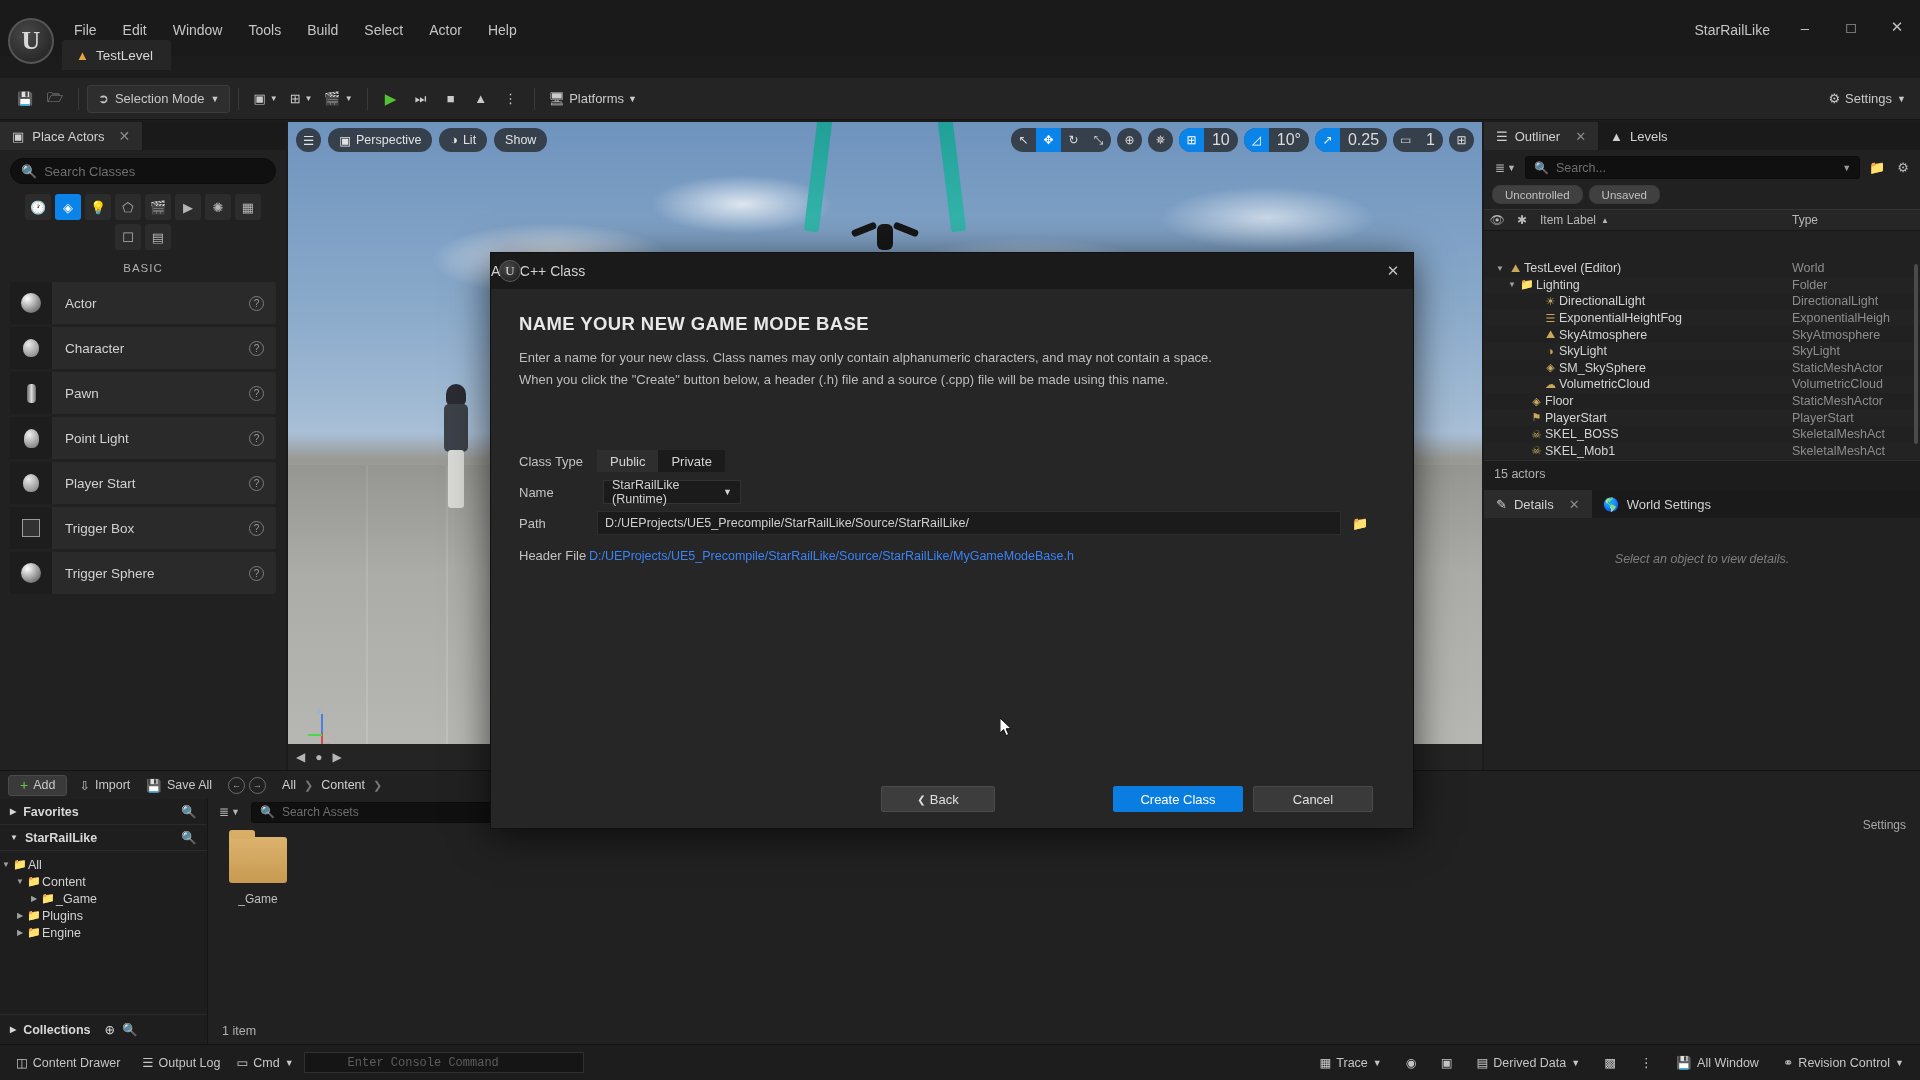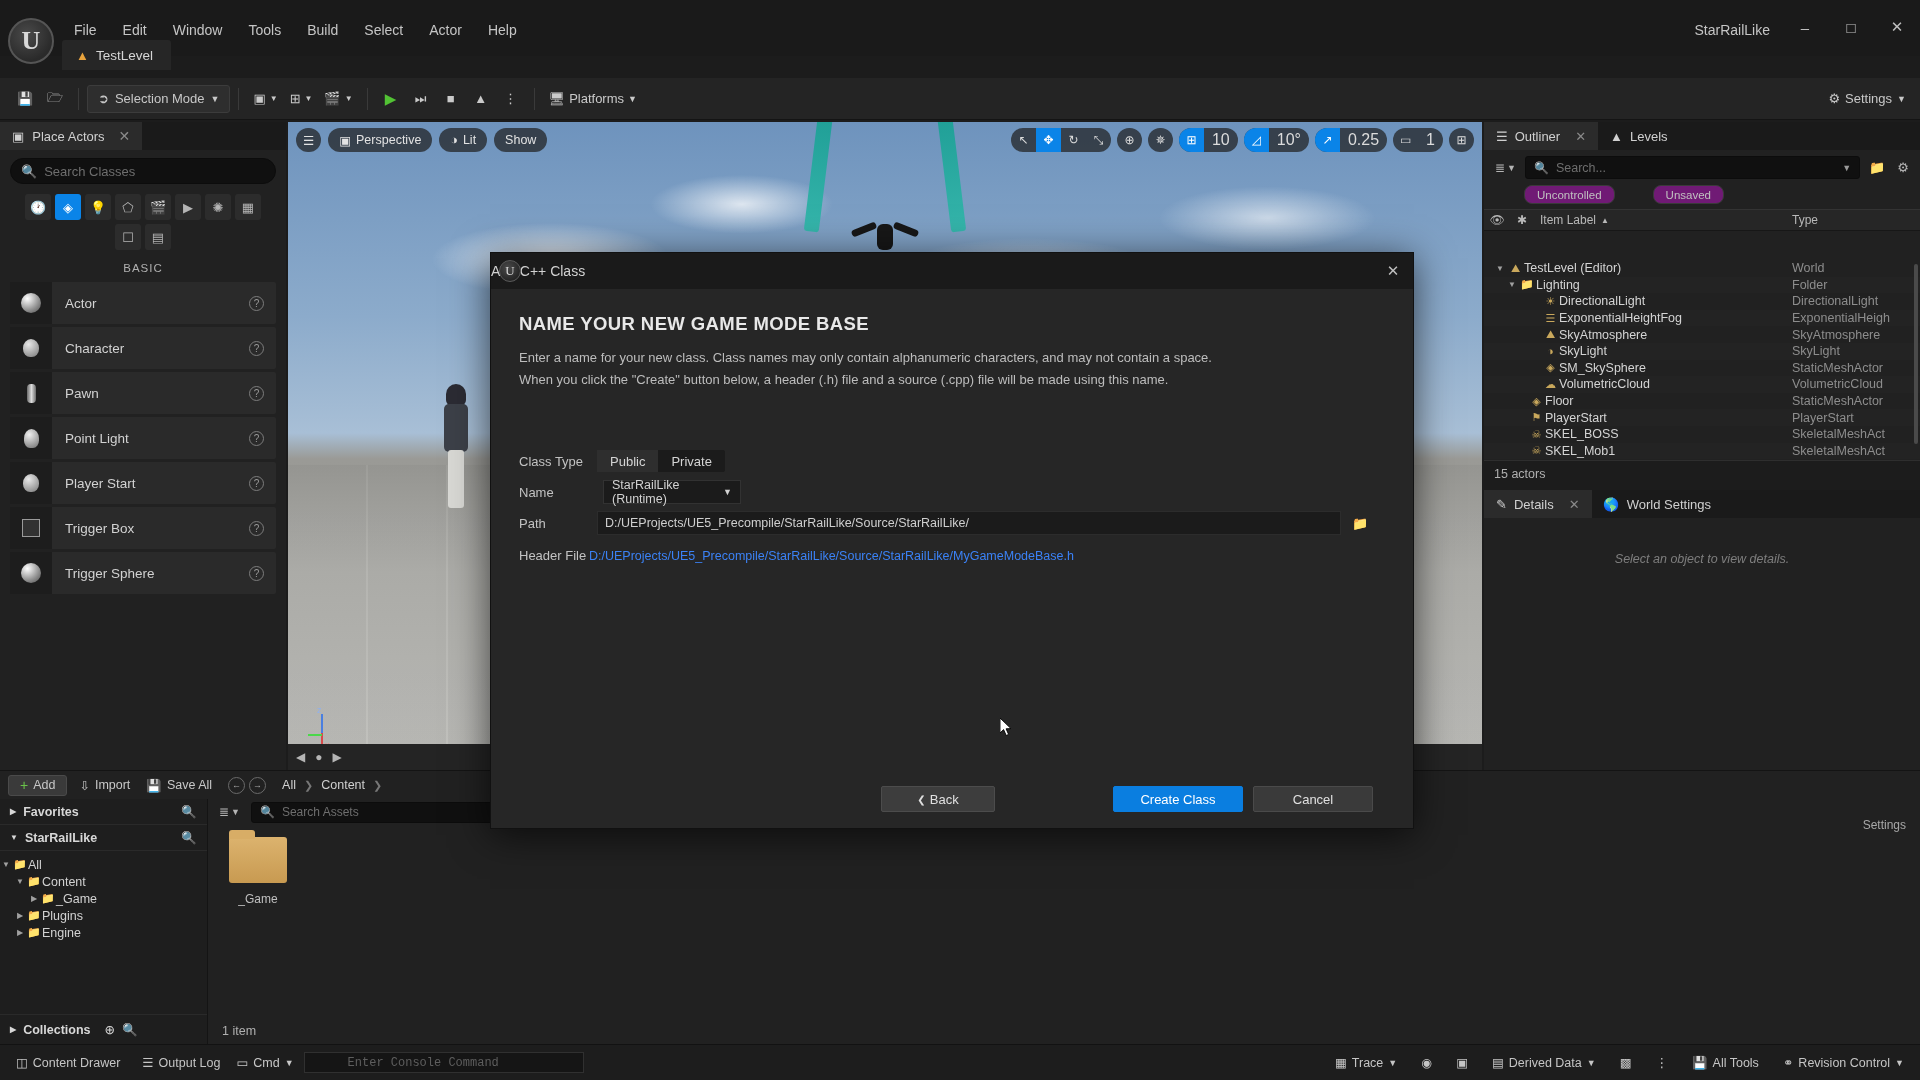--- a/index.html
+++ b/index.html
@@ -219,22 +219,22 @@
     display: flex; align-items: center; gap: 2px; font-size: 12px; color: #b5b5b5; padding: 0 3px;
   }
   .ol-search-in {
     flex: 1; height: 23px; background: #101010; border: 1px solid #0c0c0c; border-radius: 3px;
     display: flex; align-items: center; padding: 0 8px; gap: 7px;
   }
   .ol-search-in .ph { flex: 1; font-size: 12.5px; color: #6e6e6e; }
   .ol-ico-btn { font-size: 13px; color: #b5b5b5; padding: 0 3px; }
   .ol-chips { display: flex; gap: 6px; padding: 0 8px 5px; }
   .ol-chip {
-    height: 19px; padding: 0 12px; background: #701a75; border: 1px solid #3a3a3a;
-    border-radius: 8px; font-size: 11.5px; color: #c0c0c0; display: flex; align-items: center; margin-left: 32px;
+    height: 19px; padding: 0 12px; background: #404040; border: 1px solid #3a3a3a;
+    border-radius: 8px; font-size: 11.5px; color: #c0c0c0; display: flex; align-items: center;
   }
   .ol-head {
     display: flex; align-items: center; height: 22px; background: #262626;
     border-top: 1px solid #333; border-bottom: 1px solid #171717; font-size: 12px; color: #b8b8b8;
   }
   .olh-eye { width: 26px; text-align: center; }
   .olh-star { width: 24px; text-align: center; }
   .olh-label { flex: 1; padding-left: 6px; display: flex; align-items: center; gap: 5px; }
   .olh-type { width: 128px; }
   .ol-rows { position: absolute; top: 138px; left: 0; right: 0; bottom: 26px; overflow: hidden; }
@@ -914,21 +914,21 @@
       <div class="sb-btn">▣</div>
       <div class="sb-btn">
         <span>▤</span>
         <span>Derived Data</span>
         <span style="font-size:9px">▼</span>
       </div>
       <div class="sb-btn">▩</div>
       <div class="sb-btn">⋮</div>
       <div class="sb-btn">
         <span>💾</span>
-        <span>All Tools</span>
+        <span>All Window</span>
       </div>
       <div class="sb-btn">
         <span>⚭</span>
         <span>Revision Control</span>
         <span style="font-size:9px">▼</span>
       </div>
     </div>
   </div>
 
   <div class="modal-wrap">

